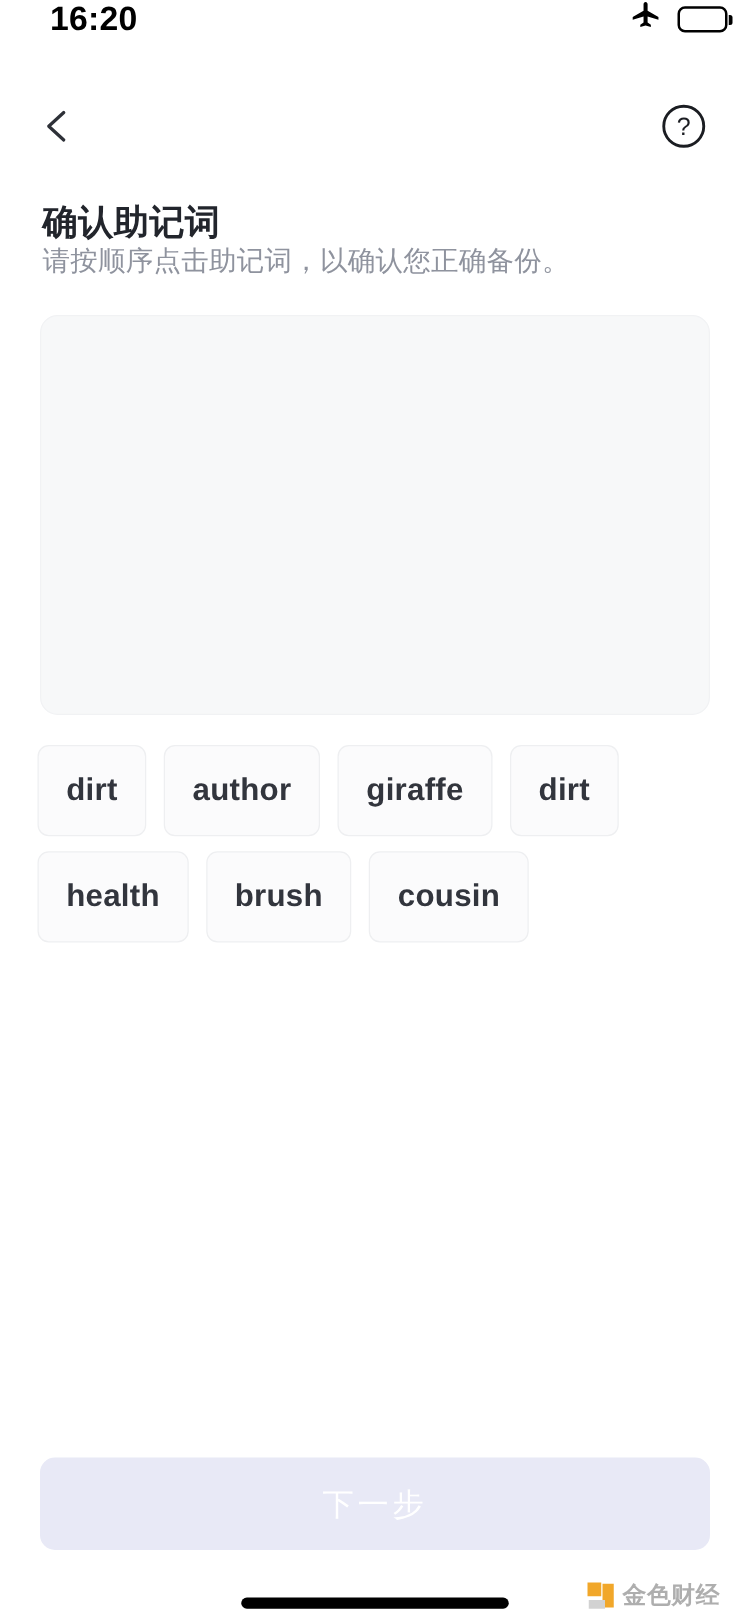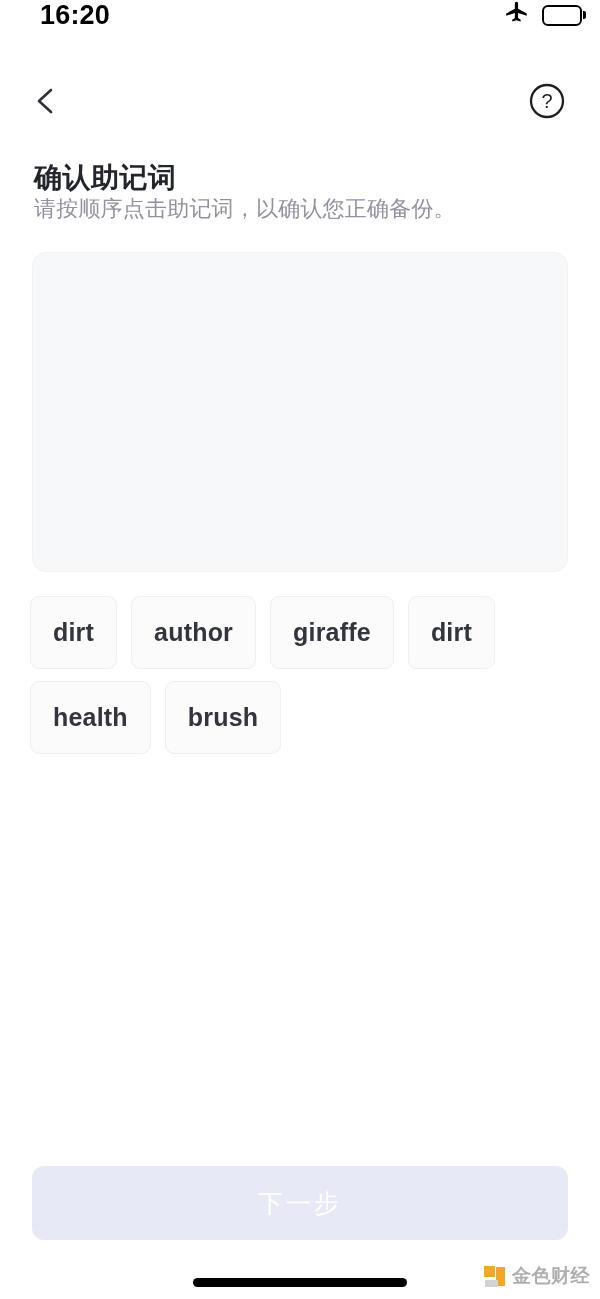--- a/index.html
+++ b/index.html
@@ -171,21 +171,21 @@
     transform: translateX(-50%);
     width: 214px;
     height: 9px;
     background: #000;
     border-radius: 5px;
   }
 
   
   .watermark {
     position: absolute;
-    right: 10px;
+    right: 24px;
     bottom: 10px;
     display: flex;
     align-items: center;
     gap: 7px;
     opacity: 0.92;
   }
   .wm-logo {
     position: relative;
     width: 21px;
     height: 21px;
@@ -257,20 +257,21 @@
 
 <div class="answer-area"></div>
 
 <div class="word-pool">
     <div class="word-chip">dirt</div>
     <div class="word-chip">author</div>
     <div class="word-chip">giraffe</div>
     <div class="word-chip">dirt</div>
     <div class="word-chip">health</div>
     <div class="word-chip">brush</div>
+    <div class="word-chip">cousin</div>
   </div>
 
 <div class="footer">
   <button class="primary-button" disabled="" style="background: rgb(232, 233, 246); color: rgb(255, 255, 255);">下一步</button>
 </div>
 
 <div class="watermark">
   <span class="wm-logo">
     <span class="wm-sq-a"></span>
     <span class="wm-sq-b"></span>

